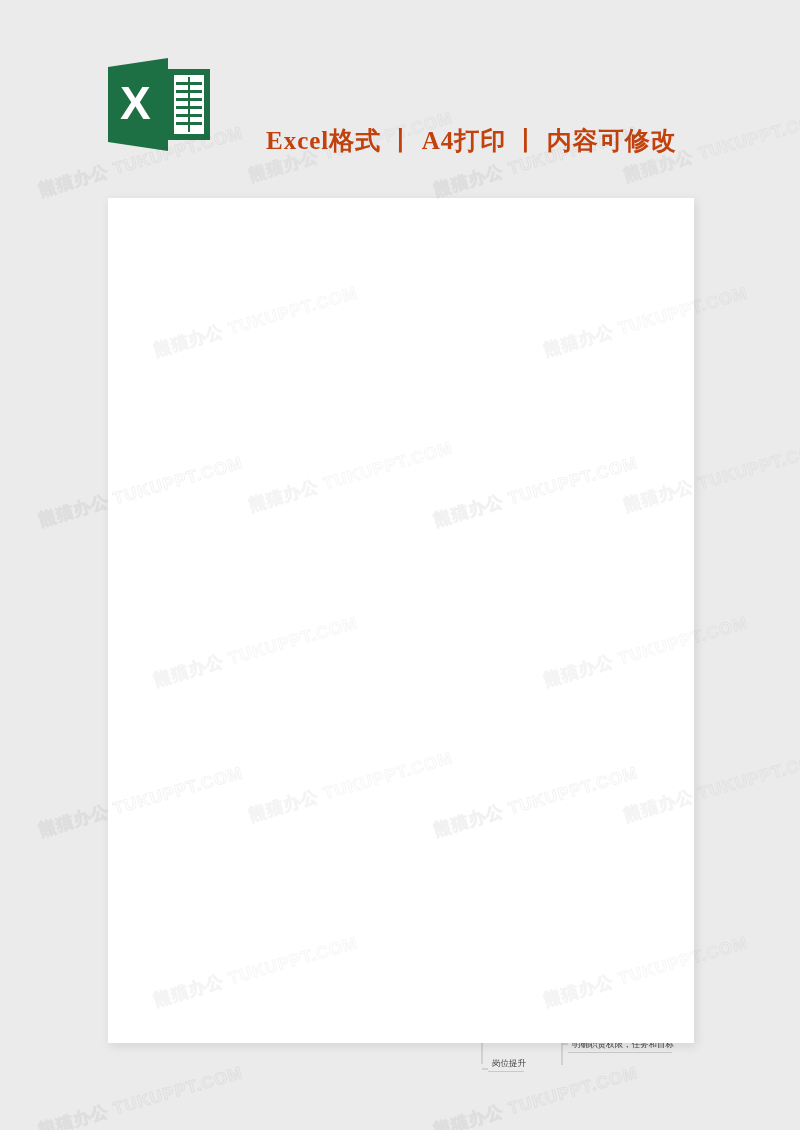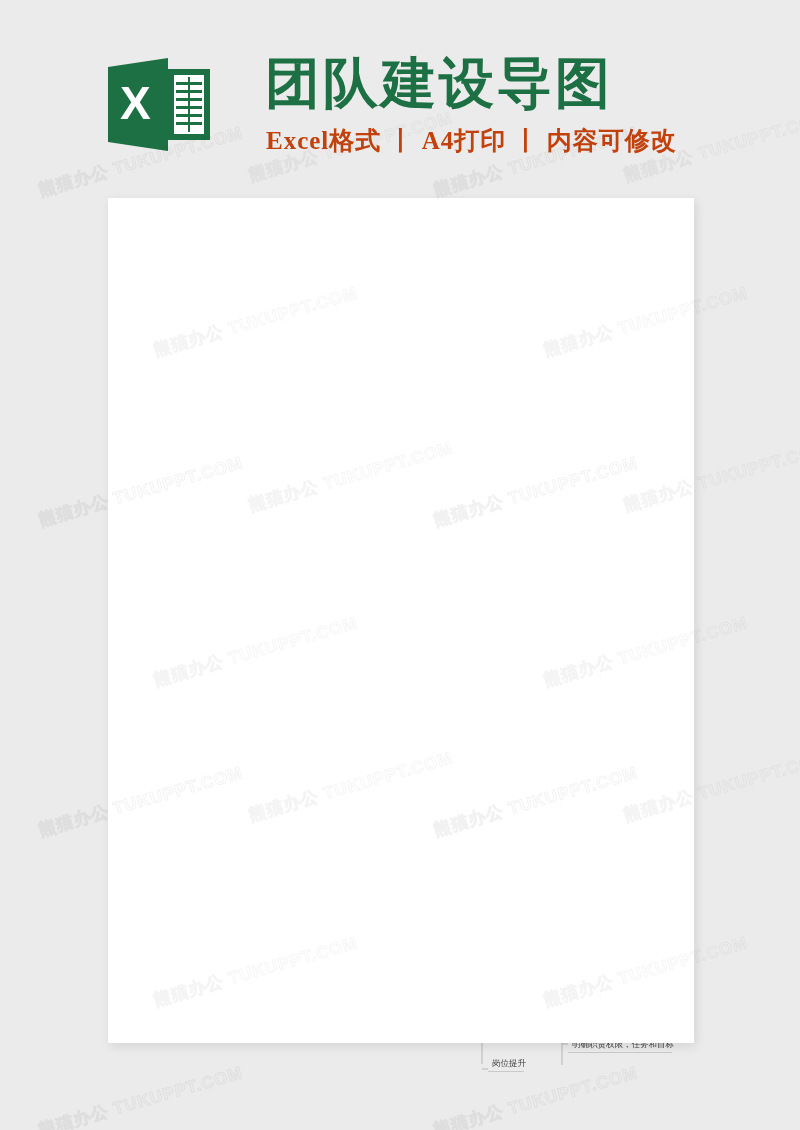--- a/index.html
+++ b/index.html
@@ -107,21 +107,20 @@
         <rect x="68" y="25" width="26" height="3"></rect>
         <rect x="68" y="33" width="26" height="3"></rect>
         <rect x="68" y="41" width="26" height="3"></rect>
         <rect x="68" y="49" width="26" height="3"></rect>
         <rect x="68" y="57" width="26" height="3"></rect>
         <rect x="68" y="65" width="26" height="3"></rect>
         <rect x="80" y="20" width="2" height="55"></rect>
       </g>
     </svg>
 
-    <div id="title">团队建设导图</div>
     <div id="subtitle">Excel格式 丨 A4打印 丨 内容可修改</div>
   </div>
 
   <div id="card"></div>
 
   <div id="wm-layer">
       <div class="wm" style="left: 35px; top: 150px;">熊猫办公 TUKUPPT.COM</div>
       <div class="wm light" style="left: 245px; top: 135px;">熊猫办公 TUKUPPT.COM</div>
       <div class="wm" style="left: 430px; top: 150px;">熊猫办公 TUKUPPT.COM</div>
       <div class="wm light" style="left: 620px; top: 135px;">熊猫办公 TUKUPPT.COM</div>

